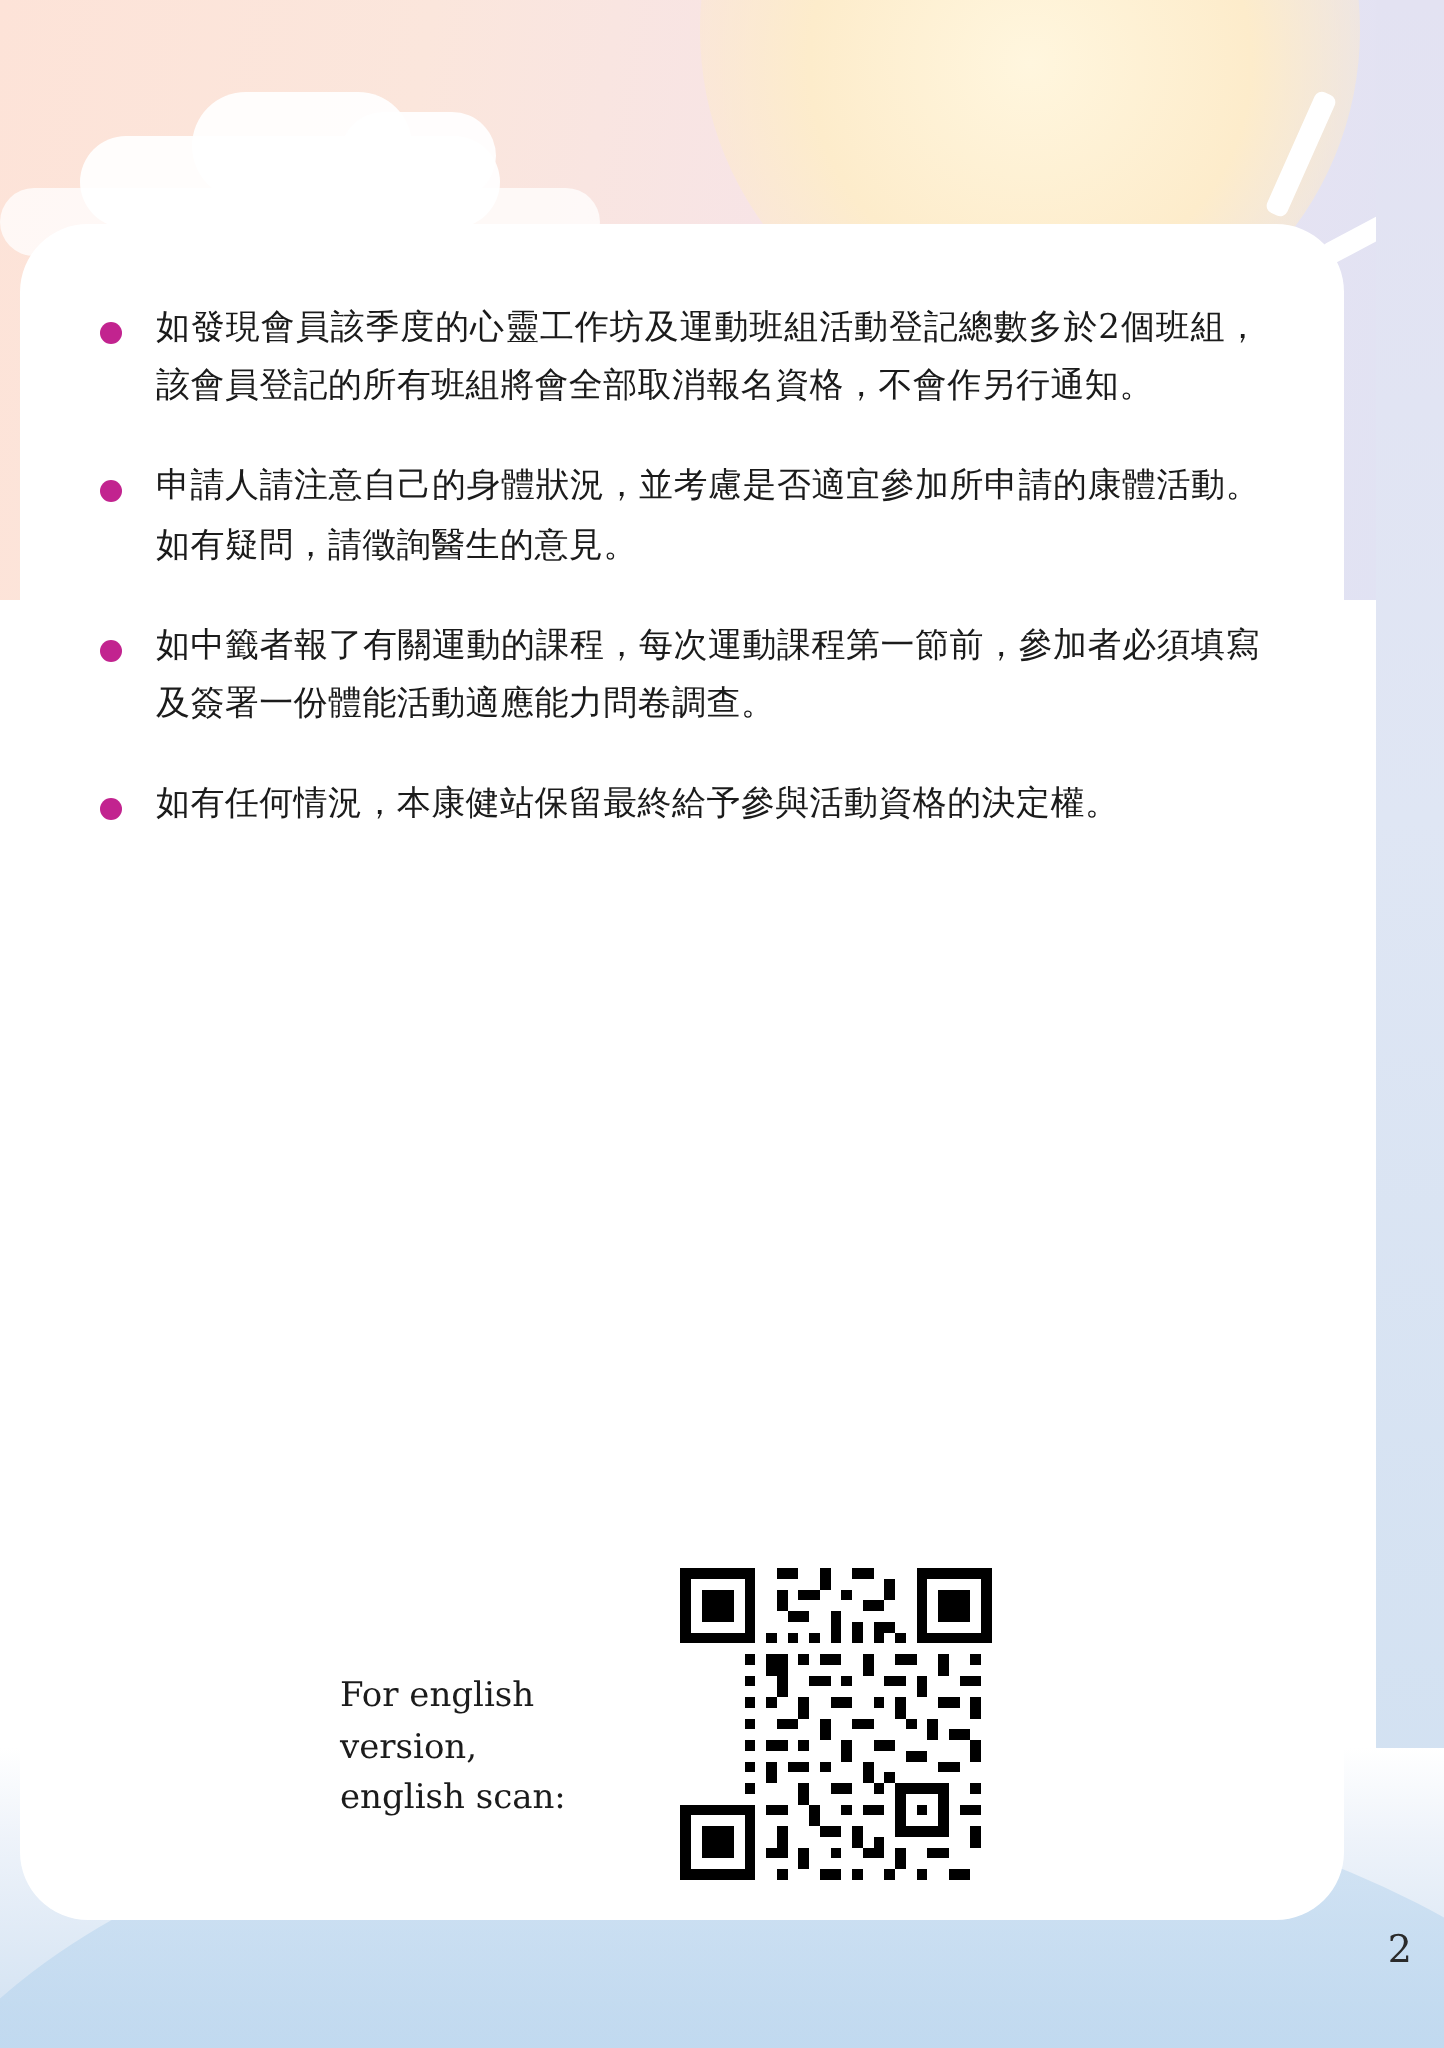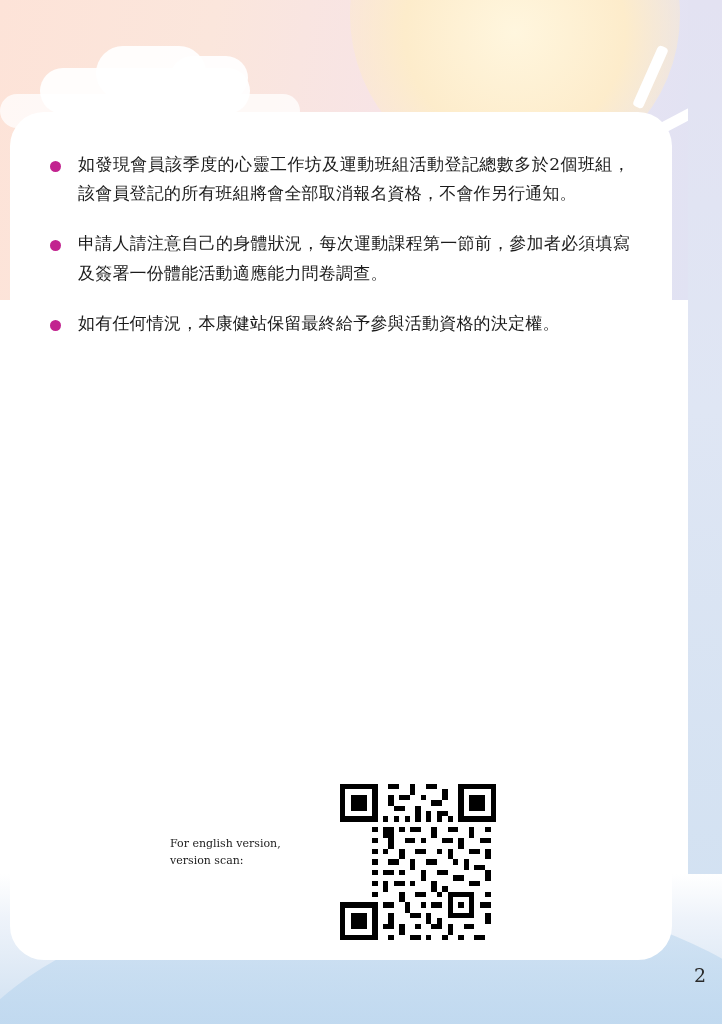--- a/index.html
+++ b/index.html
@@ -128,21 +128,21 @@
     top: 672px;
     width: 584px;
     height: 160px;
   }
   .qr-caption {
     position: absolute;
     left: 122px;
     top: 52px;
     width: 170px;
     font-family: "DejaVu Serif", "Liberation Serif", serif;
-    font-size: 11px;
+    font-size: 17px;
     line-height: 1.5;
     color: #1b1b1b;
   }
   .qr-box {
     position: absolute;
     left: 292px;
     top: 0px;
     width: 156px;
     height: 156px;
     background: #ffffff;
@@ -180,33 +180,37 @@
   <div class="card">
 
     <div class="card-inner">
       <ul class="bullets">
         <li>
           <span class="dot"></span>
           <span>如發現會員該季度的心靈工作坊及運動班組活動登記總數多於2個班組，該會員登記的所有班組將會全部取消報名資格，不會作另行通知。</span>
         </li>
         <li>
           <span class="dot"></span>
-          <span>申請人請注意自己的身體狀況，每次運動課程第一節前，參加者必須填寫及簽署一份體能活動適應能力問卷調查。</span>
+          <span>申請人請注意自己的身體狀況，並考慮是否適宜參加所申請的康體活動。如有疑問，請徵詢醫生的意見。</span>
+        </li>
+        <li>
+          <span class="dot"></span>
+          <span>如中籤者報了有關運動的課程，每次運動課程第一節前，參加者必須填寫及簽署一份體能活動適應能力問卷調查。</span>
         </li>
         <li>
           <span class="dot"></span>
           <span>如有任何情況，本康健站保留最終給予參與活動資格的決定權。</span>
         </li>
       </ul>
     </div>
 
     <div class="qr-row">
       <div class="qr-caption">
         <div>For english version,</div>
-        <div>version scan:</div>
+        <div>english scan:</div>
       </div>
       <div class="qr-box">
         <svg width="156" height="156" viewBox="0 0 29 29" shape-rendering="crispEdges" aria-label="qr">
           <rect width="29" height="29" fill="#ffffff"></rect>
           <g fill="#000000">
 
             <rect x="0" y="0" width="7" height="1"></rect>
               <rect x="0" y="6" width="7" height="1"></rect>
             <rect x="0" y="0" width="1" height="7"></rect>
               <rect x="6" y="0" width="1" height="7"></rect>

